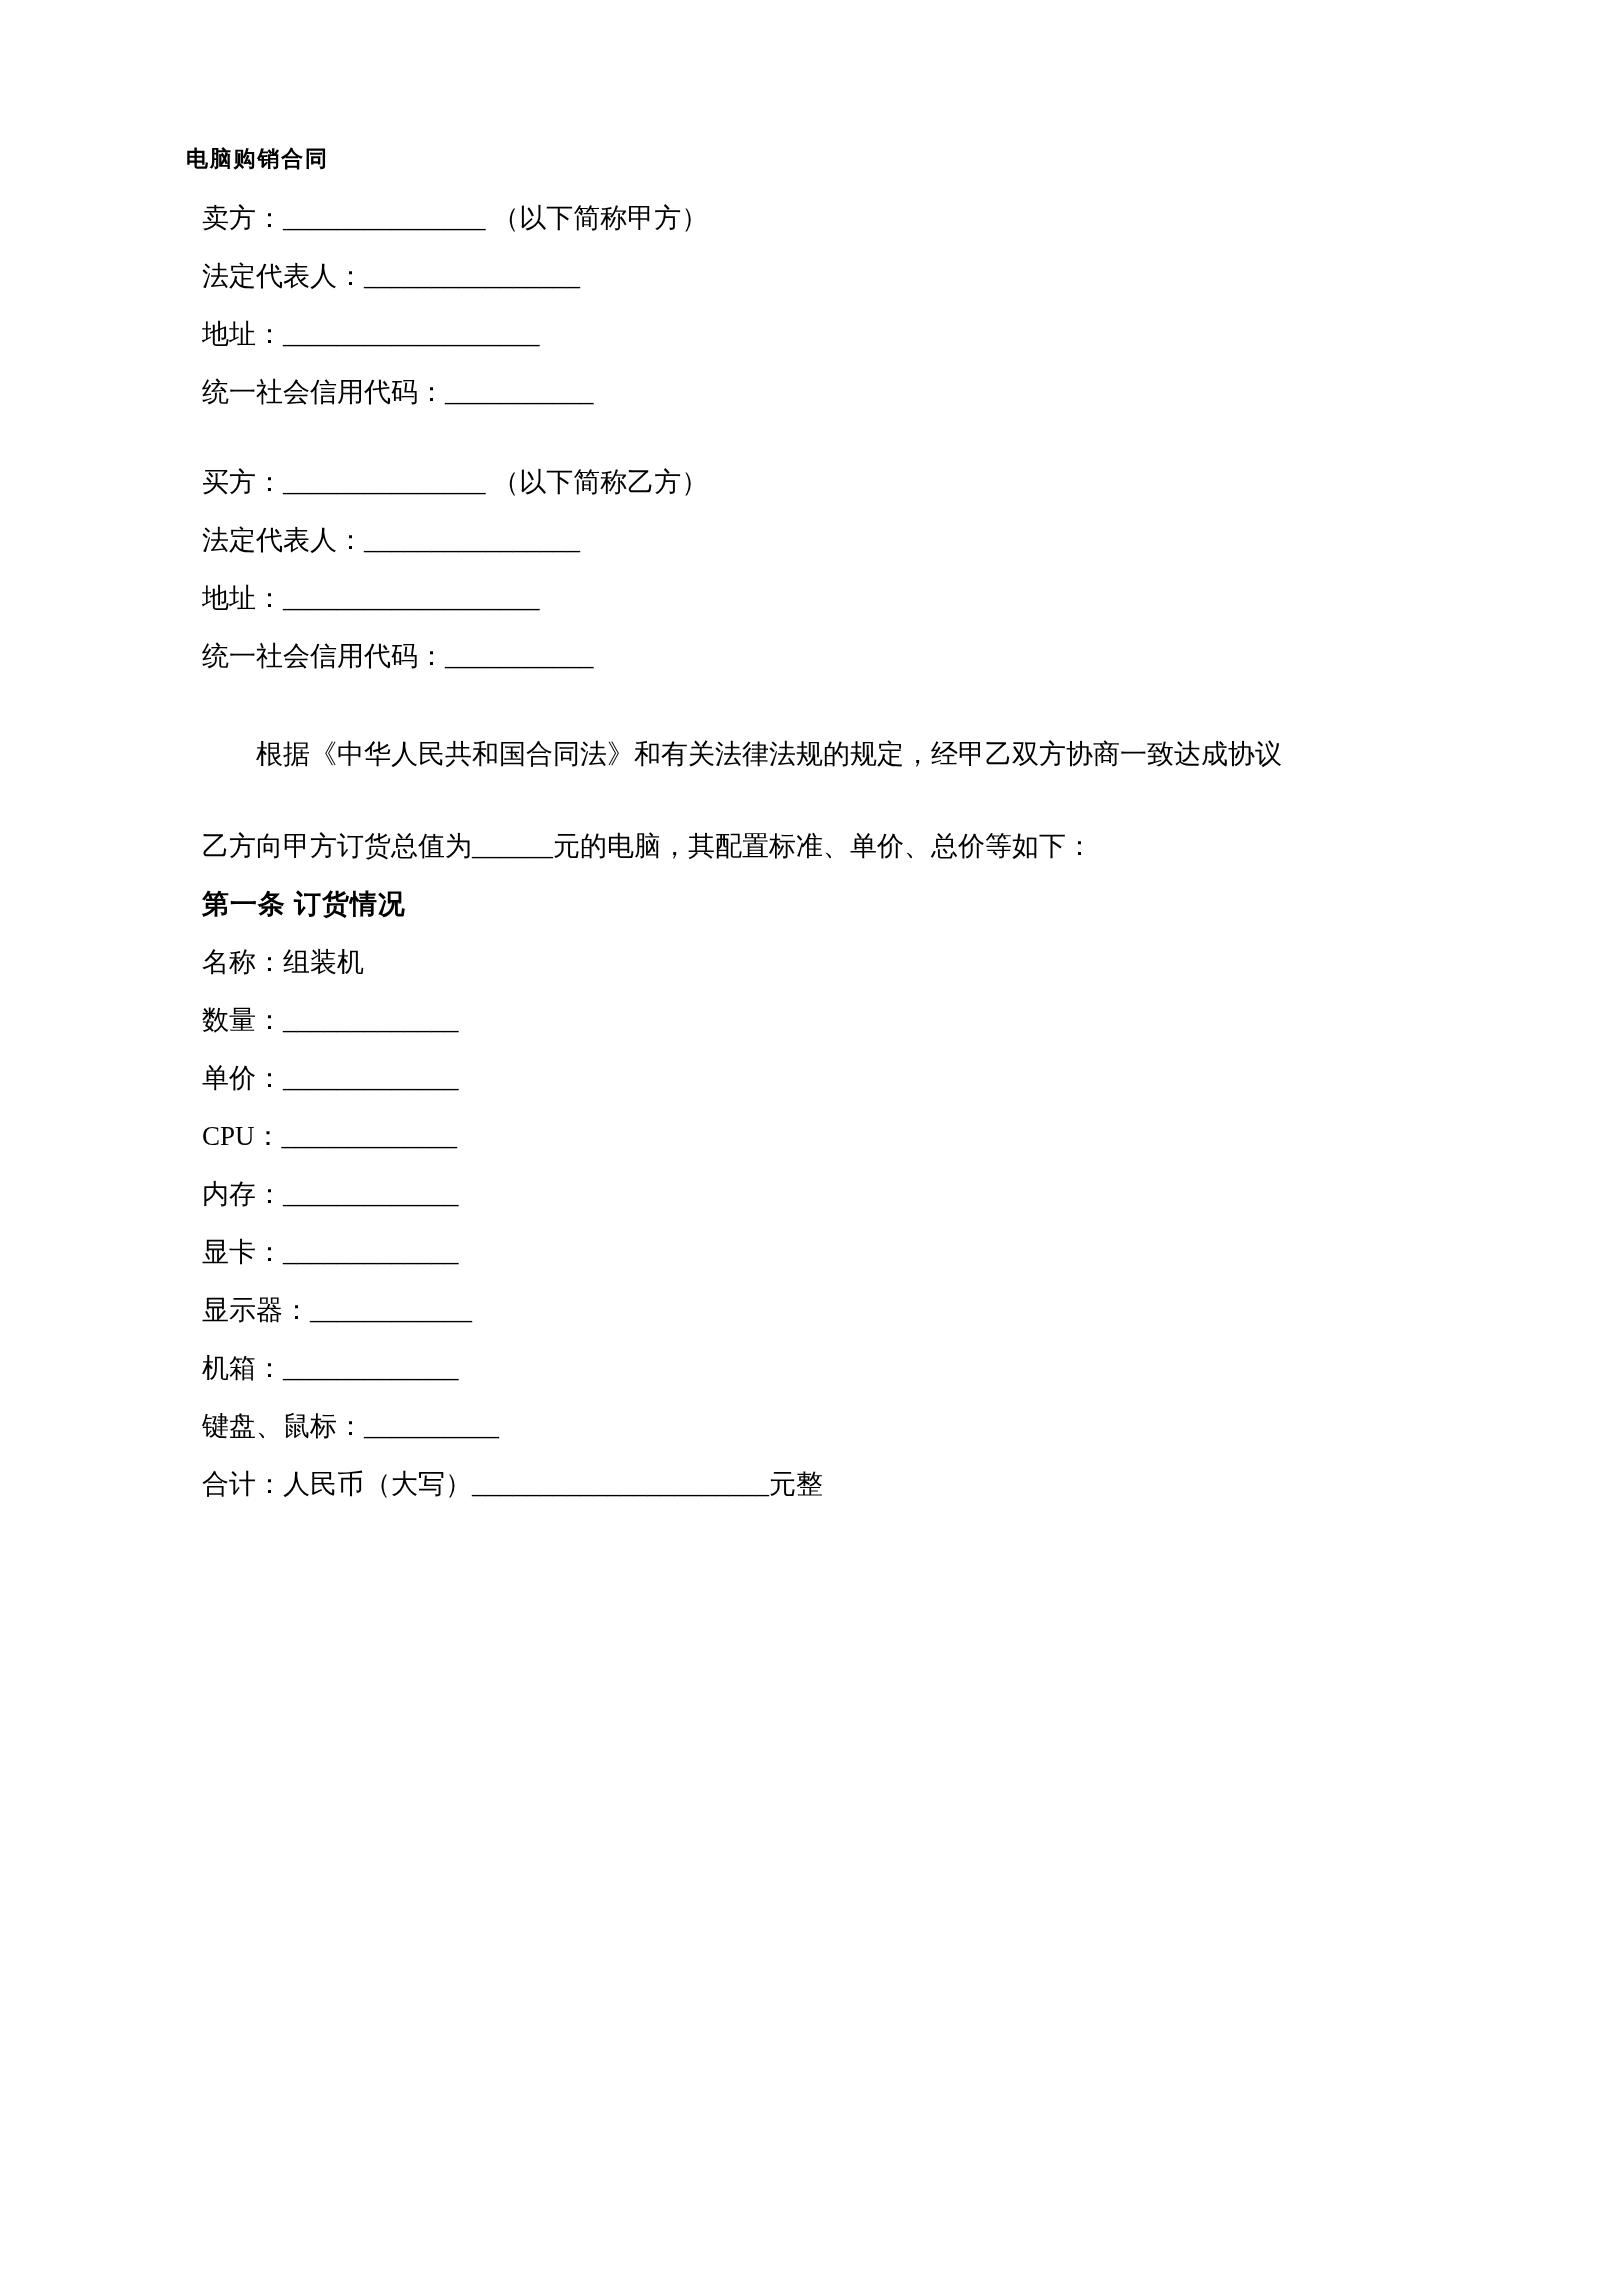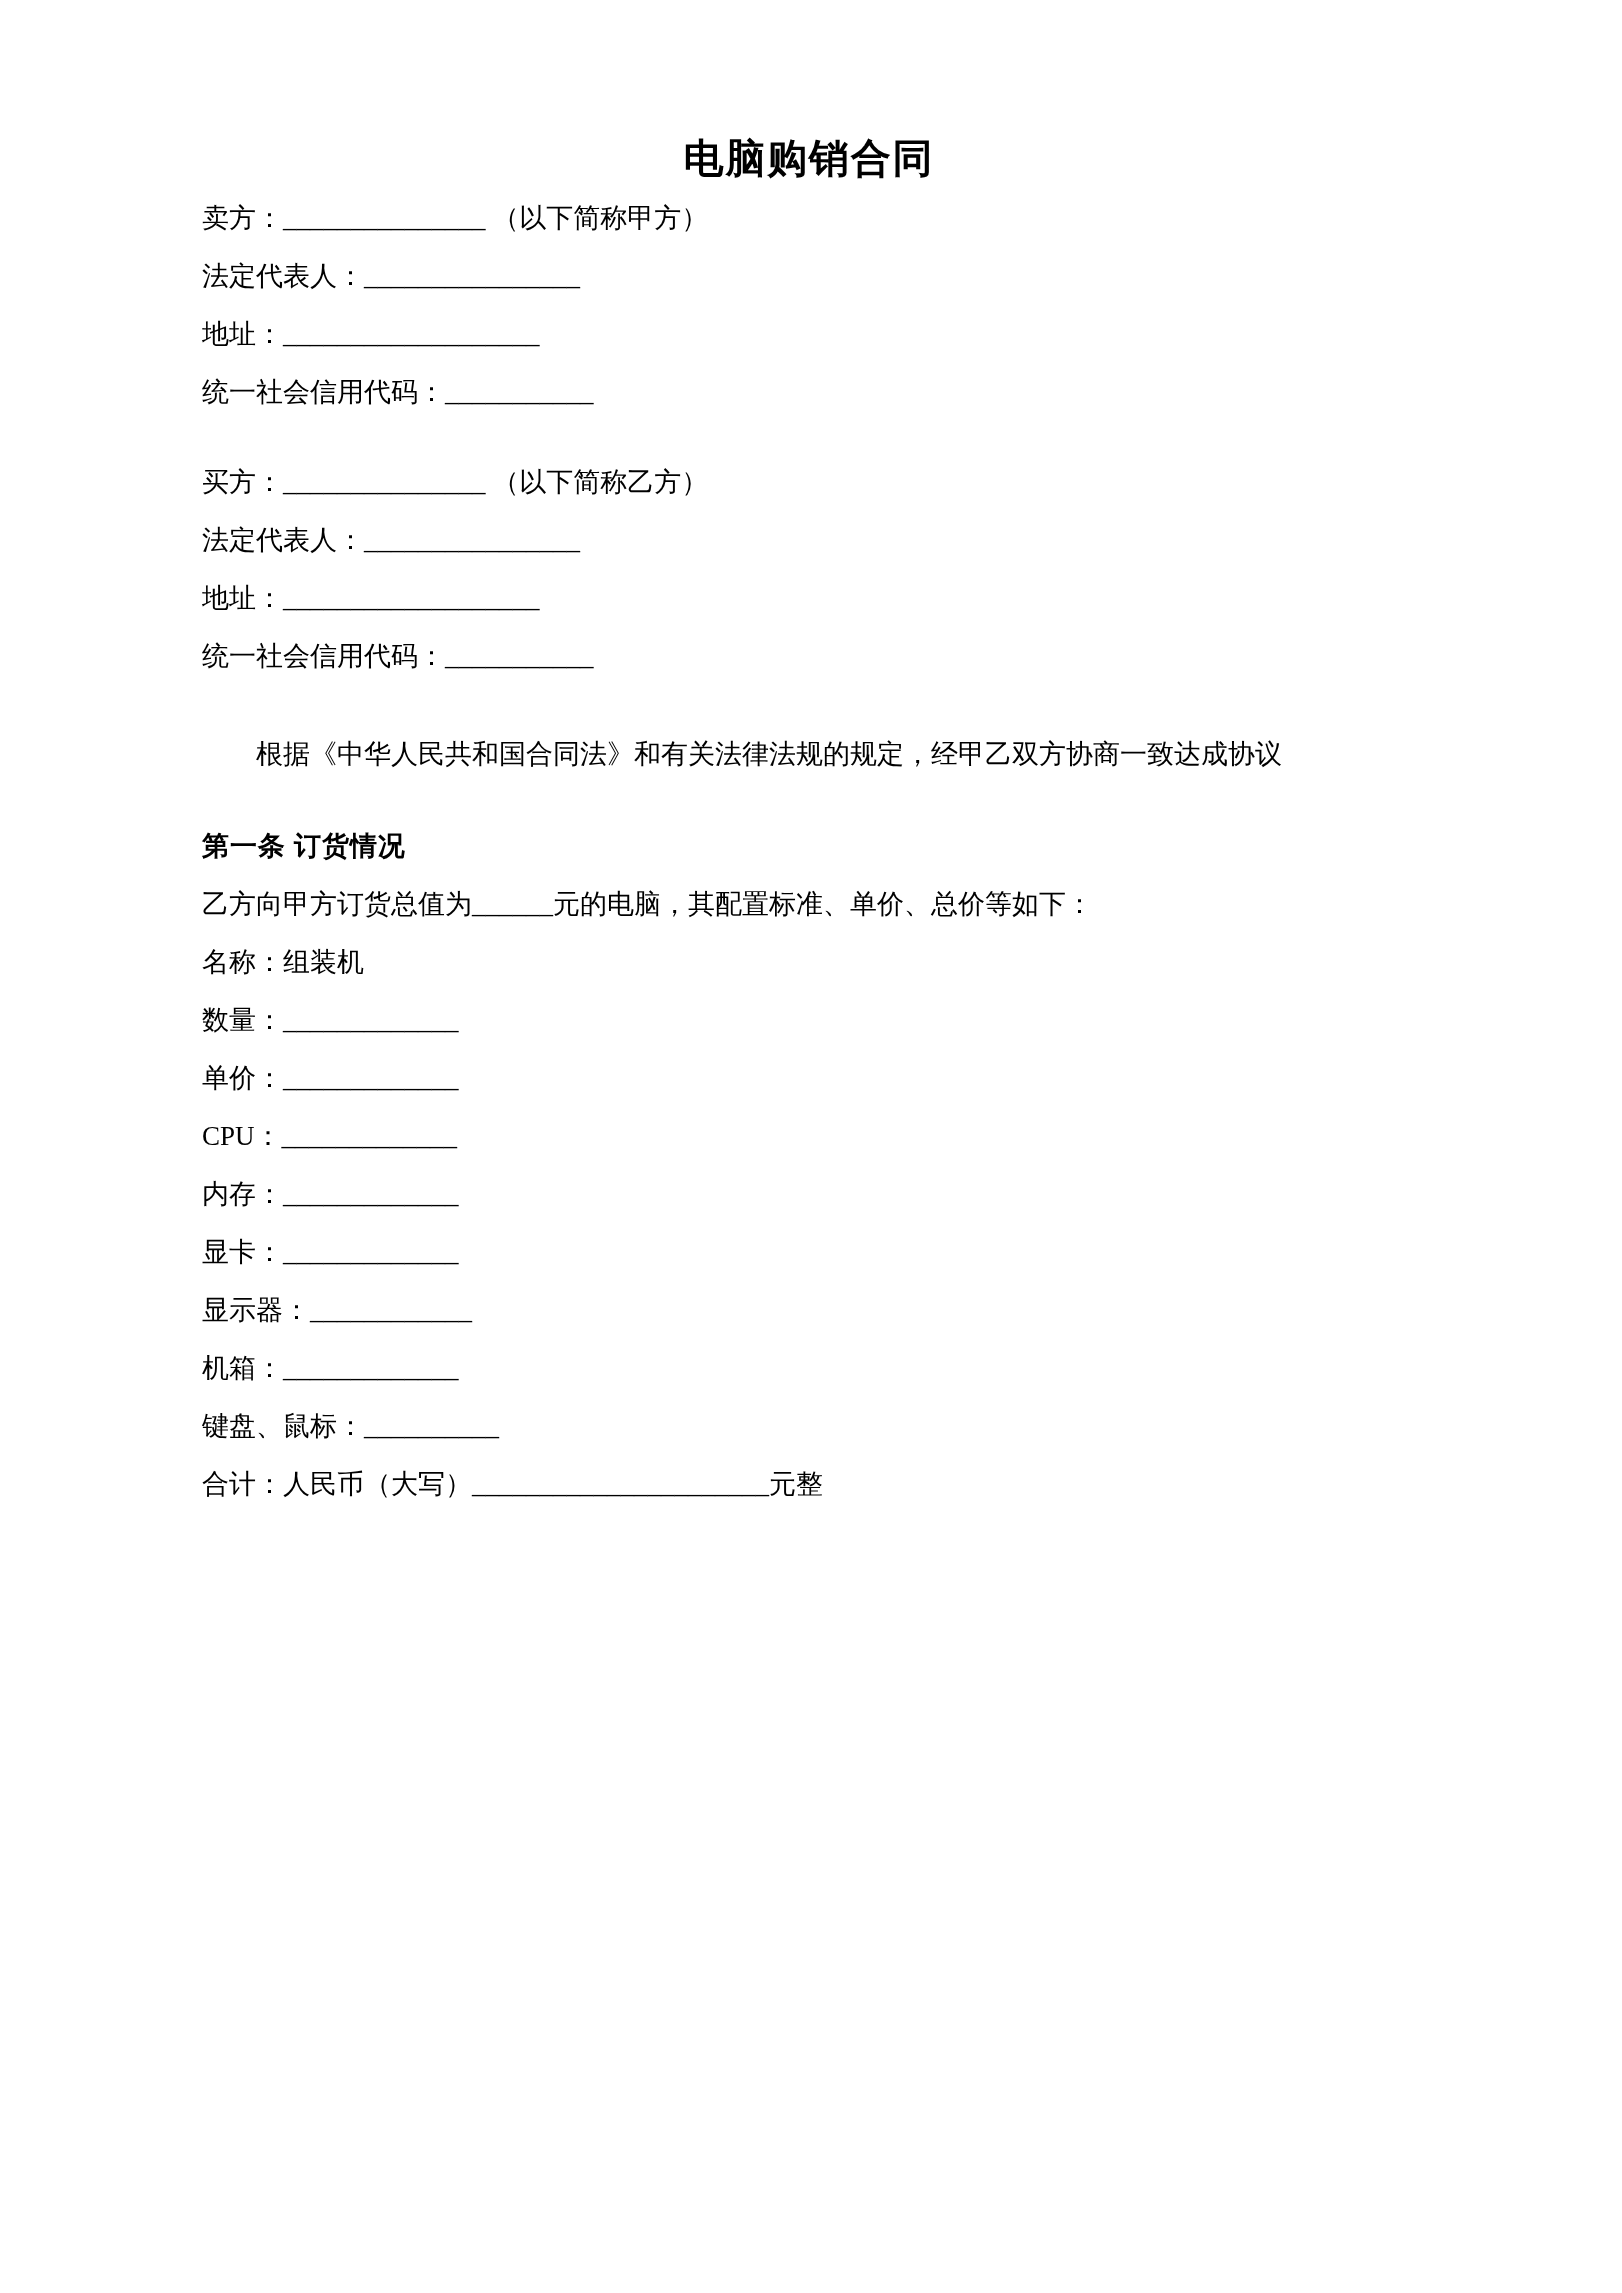--- a/index.html
+++ b/index.html
@@ -13,23 +13,23 @@
   .page {
     box-sizing: border-box;
     width: 1623px;
     height: 2294px;
     padding: 136px 191px 0 186px;
     overflow: hidden;
     background: #ffffff;
   }
   .title {
     font-family: "Liberation Sans", sans-serif;
-    font-size: 40px;
+    font-size: 22px;
     font-weight: 700;
-    text-align: center;
+    text-align: left;
     line-height: 45px;
     margin: 0 0 14px 0;
     letter-spacing: 1.8px;
   }
   .line {
     margin: 16px;
     font-size: 27px;
     line-height: 42px;
     white-space: nowrap;
   }
@@ -68,22 +68,22 @@
 
   <div class="gap-preamble"></div>
 
   <div>
     <p class="line indent">根据《中华人民共和国合同法》和有关法律法规的规定，经甲乙双方协商一致达成协议</p>
   </div>
 
   <div class="gap-section"></div>
 
   <div>
+    <p class="line">乙方向甲方订货总值为______元的电脑，其配置标准、单价、总价等如下：</p>
     <p class="line heading">第一条 订货情况</p>
-    <p class="line">乙方向甲方订货总值为______元的电脑，其配置标准、单价、总价等如下：</p>
     <p class="line">名称：组装机</p>
     <p class="line">数量：_____________</p>
     <p class="line">单价：_____________</p>
     <p class="line">CPU：_____________</p>
     <p class="line">内存：_____________</p>
     <p class="line">显卡：_____________</p>
     <p class="line">显示器：____________</p>
     <p class="line">机箱：_____________</p>
     <p class="line">键盘、鼠标：__________</p>
     <p class="line">合计：人民币（大写）______________________元整</p>

